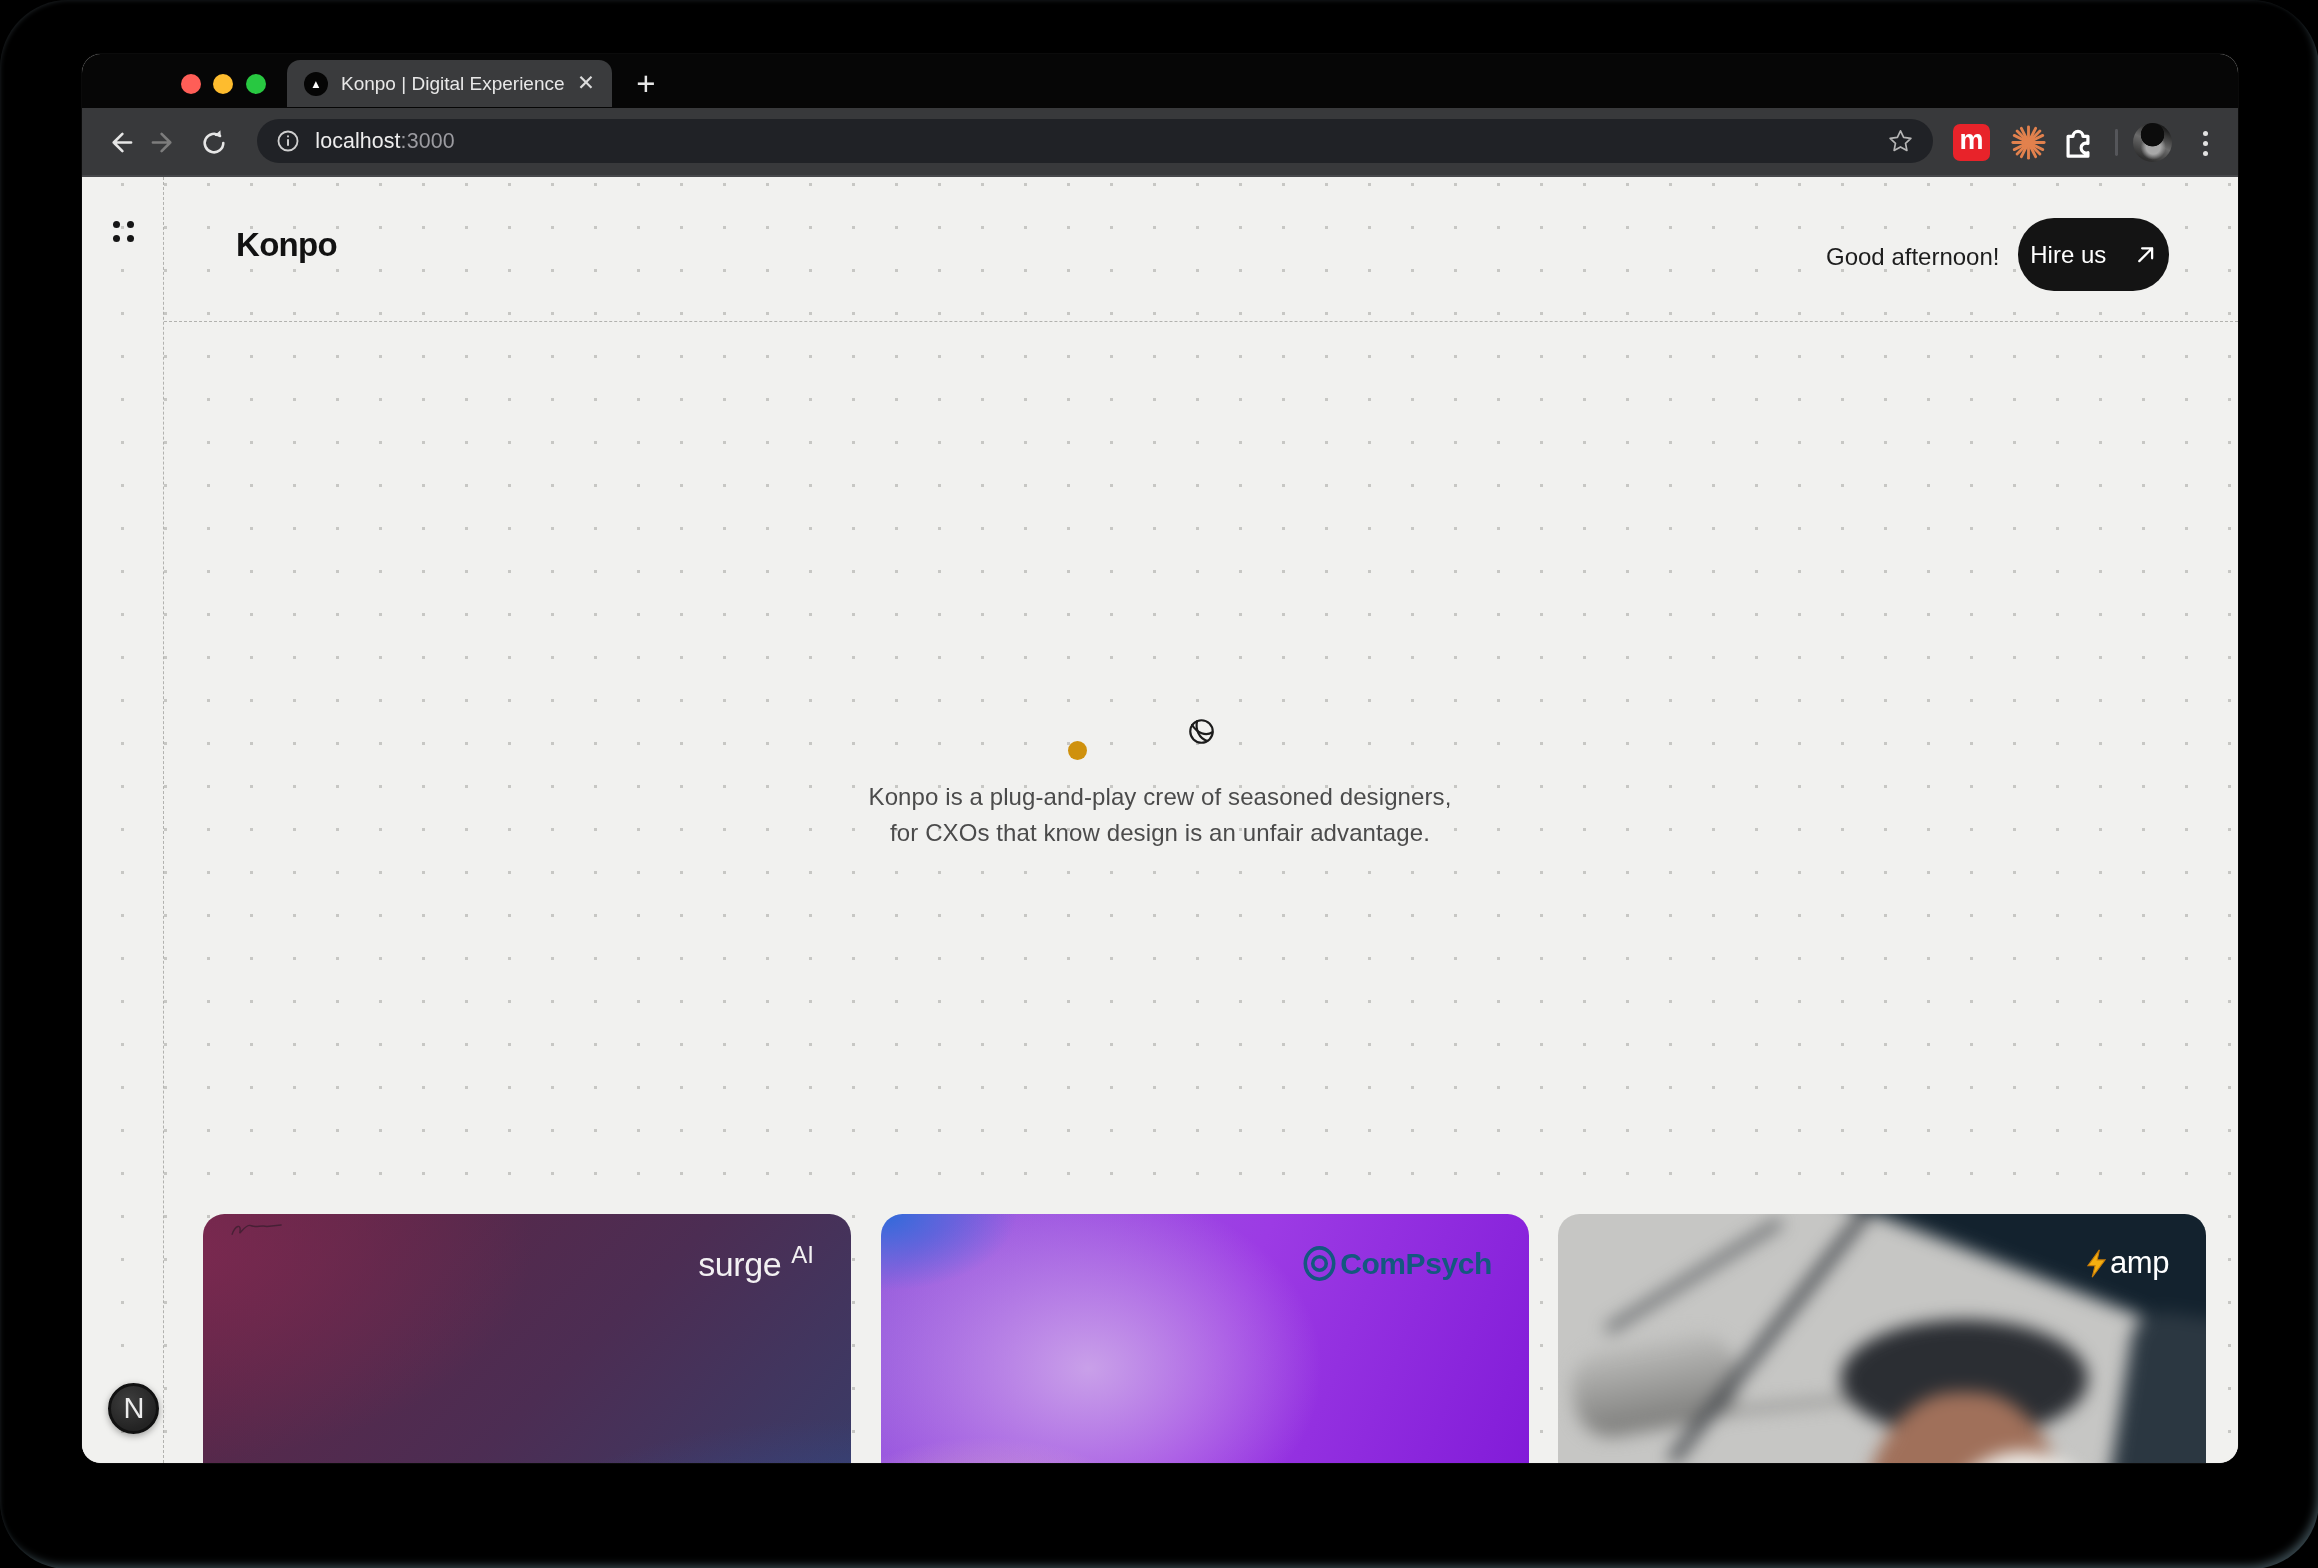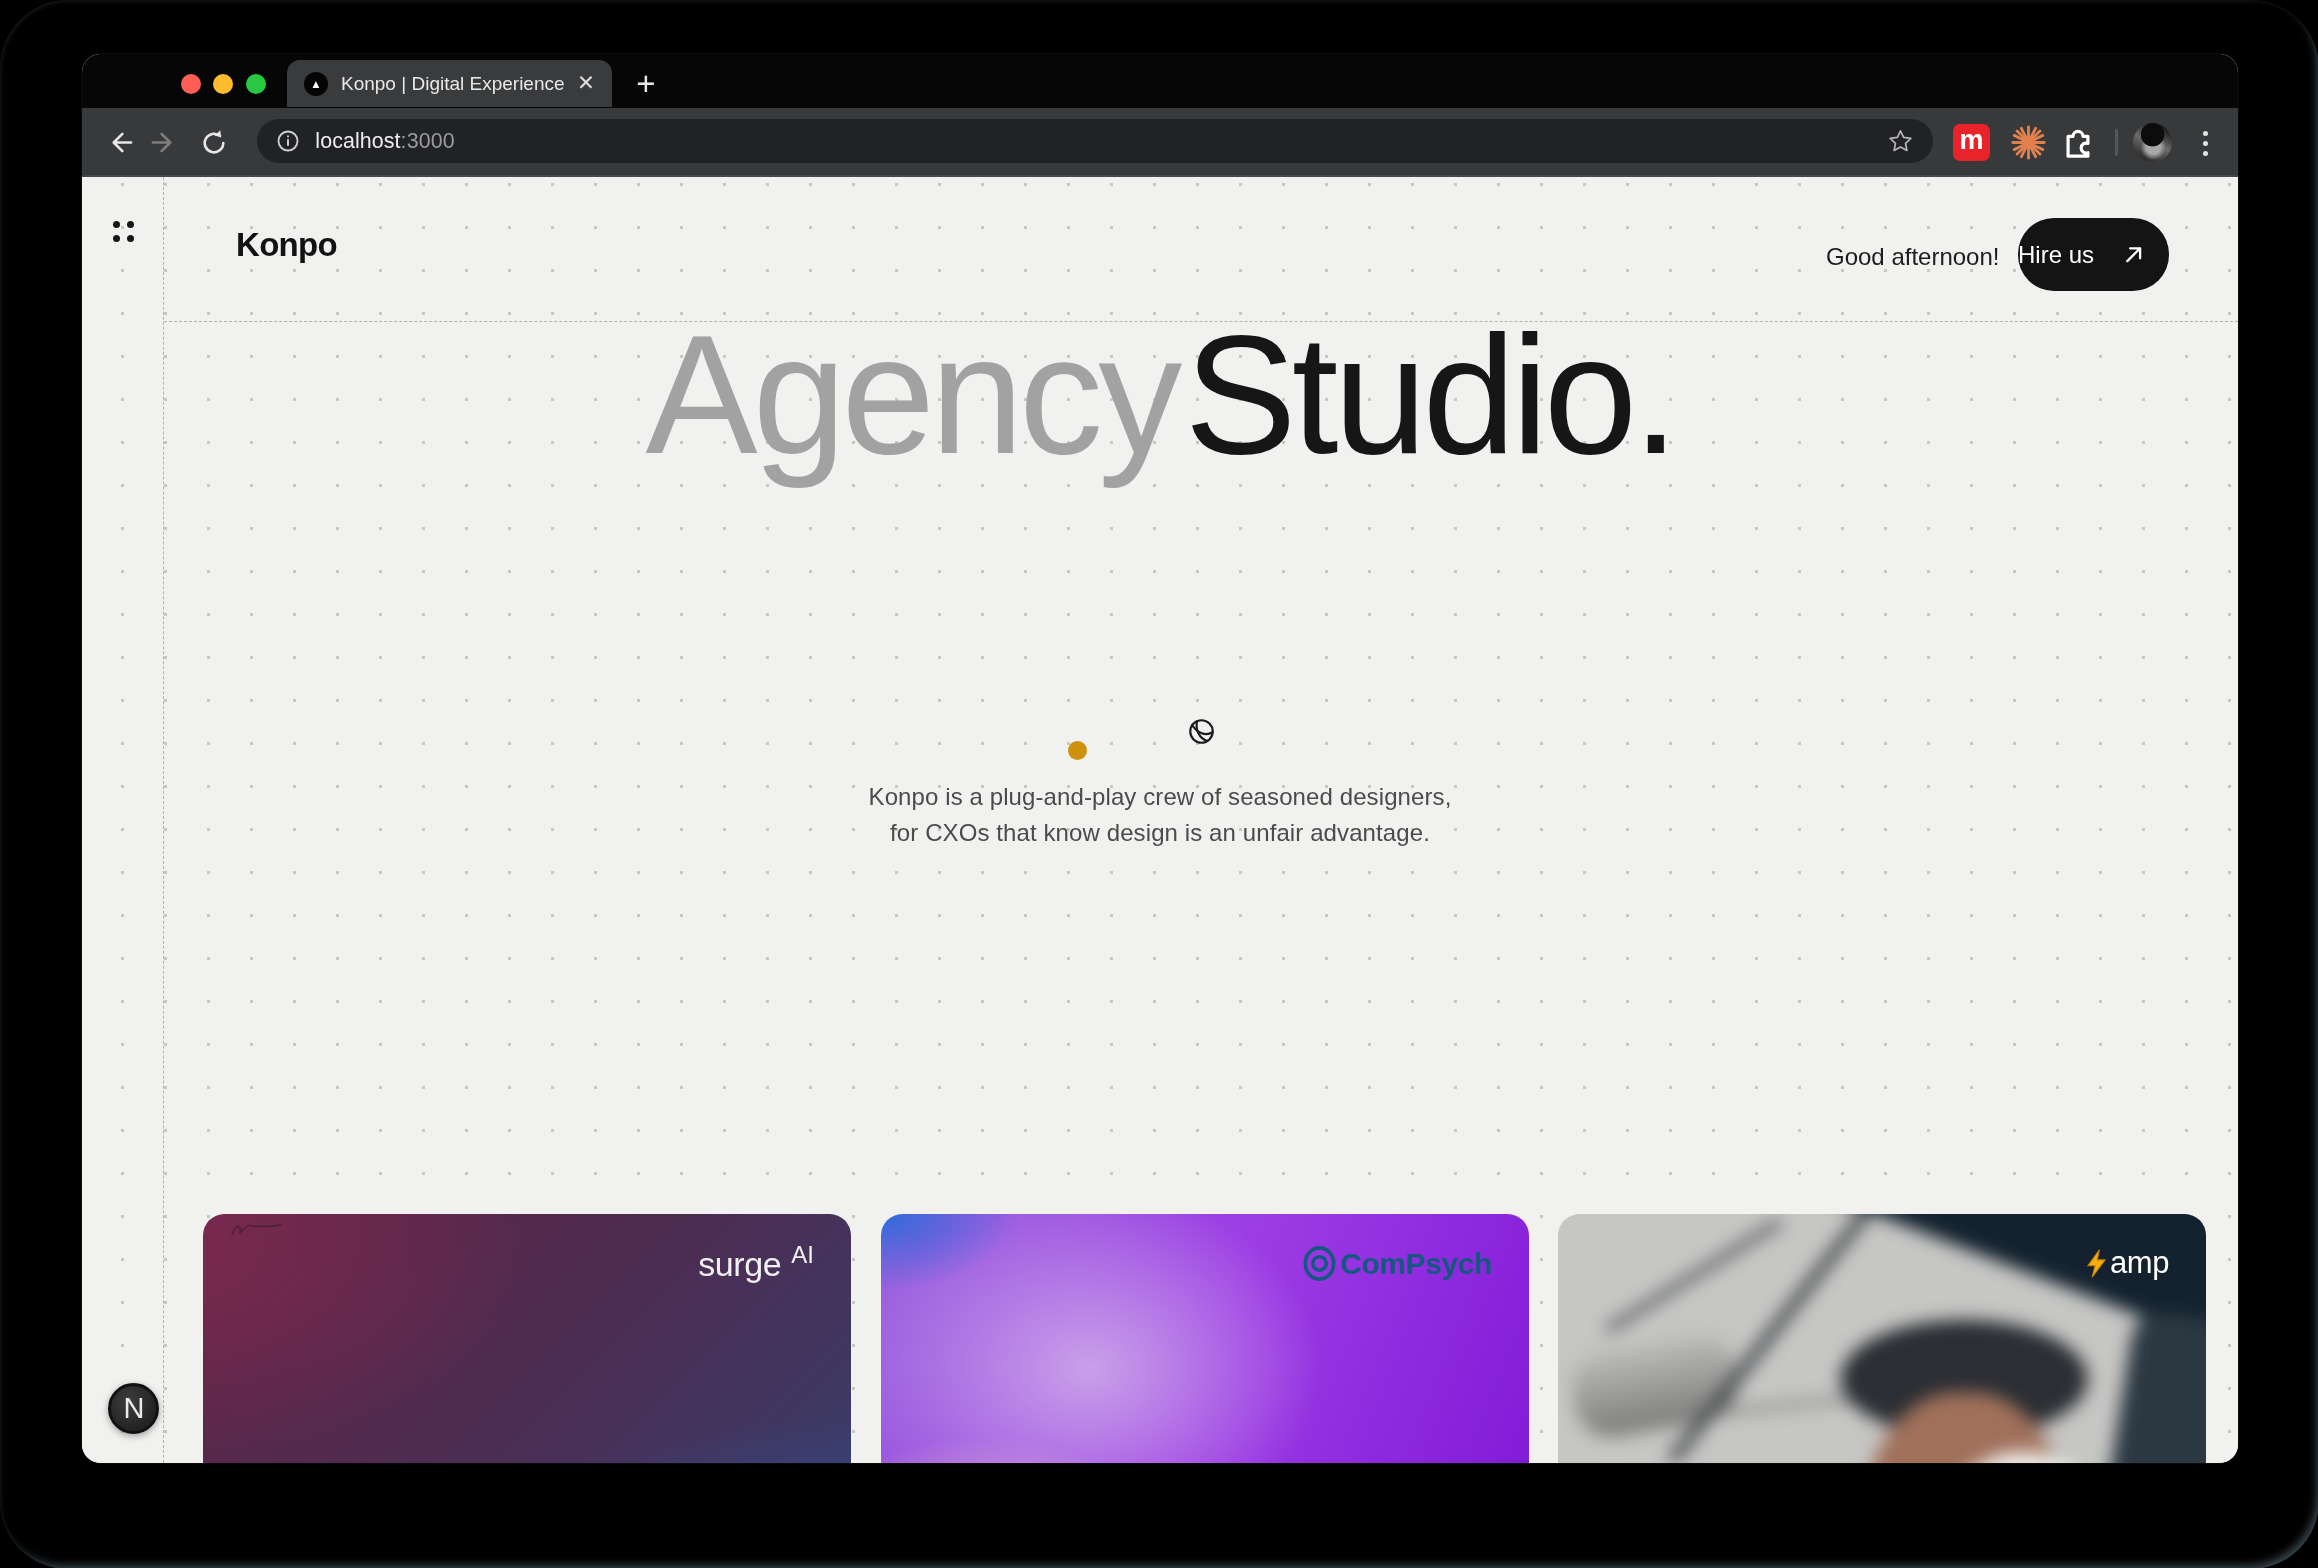--- a/index.html
+++ b/index.html
@@ -85,21 +85,21 @@
 
   .grid-menu { position:absolute; left:31px; top:44px; width:23px; height:23px;
     display:grid; grid-template-columns:7.1px 7.1px; grid-template-rows:7.1px 7.1px; gap:7.1px; }
   .grid-menu i { background:#161616; border-radius:50%; }
 
   .site-logo { position:absolute; left:154px; top:49px; font-size:33px; font-weight:700;
     color:#121212; letter-spacing:-0.7px; }
 
   .greeting { position:absolute; left:1744px; top:66px; font-size:24px; color:#1d1d1d; }
   .hire-btn { position:absolute; left:1936px; top:41px; width:151px; height:73px; border-radius:36px;
-    background:#141414; display:flex; align-items:center; justify-content:flex-start; gap:29px;
+    background:#141414; display:flex; align-items:center; justify-content:center; gap:29px;
     color:#fff; font-size:24px; }
 
   .hero { position:absolute; left:0; top:137px; width:2156px; text-align:center;
     font-size:168px; line-height:.97; letter-spacing:-.028em; font-weight:500; color:#161616;
     white-space:nowrap; }
   .hero .muted { color:#a2a2a2; }
   .hero .solid { margin-left:.04em; }
 
   .accent-dot { position:absolute; left:986px; top:564px; width:19px; height:19px;
     border-radius:50%; background:#cf910d; }
@@ -259,21 +259,20 @@
       <div class="greeting">Good afternoon!</div>
 
       <div class="hire-btn">
         <span>Hire us</span>
         <svg width="21.4" height="21.4" viewBox="0 0 30 30">
           <path d="M6 24 L24 6 M10 6 H24 V20" stroke="#fff" stroke-width="3.2" fill="none" stroke-linecap="round" stroke-linejoin="round"></path>
         </svg>
       </div>
 
       <div class="hero">
-        <div><span class="muted">Agency</span><span class="solid">Studio.</span></div>
       </div>
 
       <div class="accent-dot"></div>
 
       <div class="globe-doodle">
         <svg width="29" height="29" viewBox="0 0 40 40">
           <circle cx="20" cy="20" r="15.5" stroke="#1c1c1c" stroke-width="3" fill="none"></circle>
           <path d="M7 11 C14 22, 26 27, 35 21" stroke="#1c1c1c" stroke-width="3" fill="none" stroke-linecap="round"></path>
           <path d="M14 5.5 C11 17, 17 30, 28 33" stroke="#1c1c1c" stroke-width="3" fill="none" stroke-linecap="round"></path>
         </svg>

